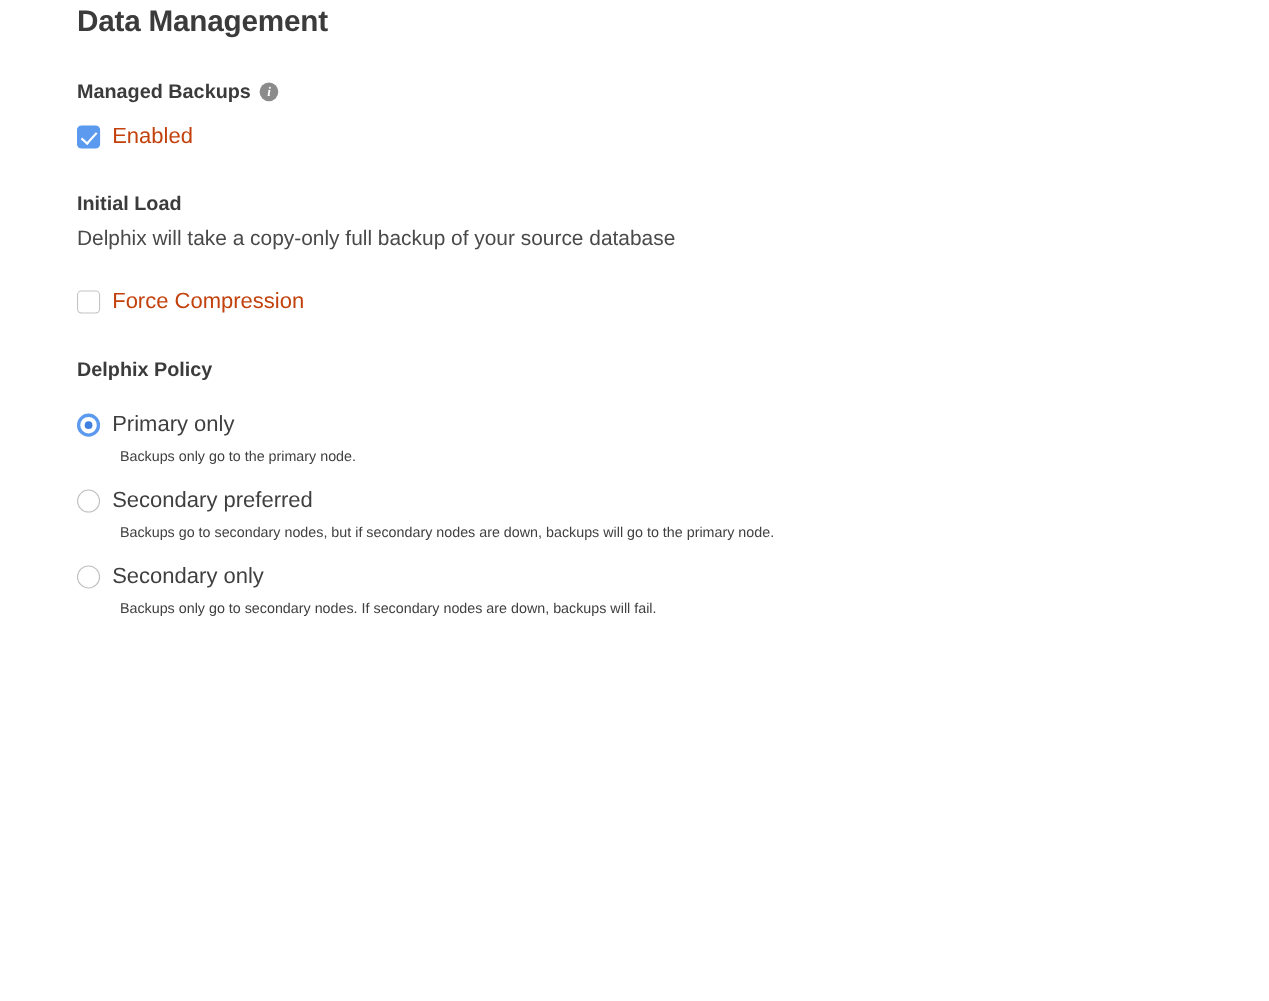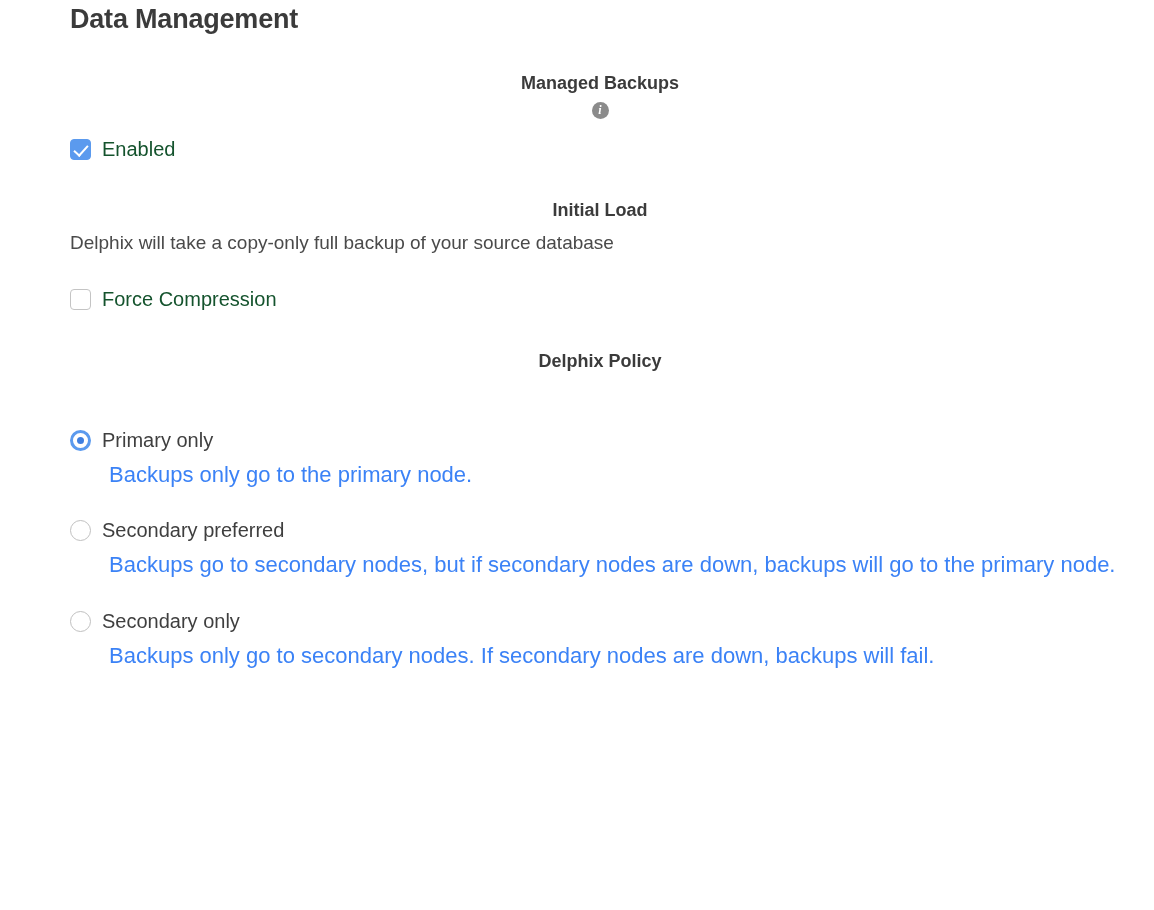--- a/index.html
+++ b/index.html
@@ -33,21 +33,20 @@
     padding-top: 38px;
   }
   .section-heading {
     font-size: 18px;
     font-weight: bold;
     color: #3b3b3b;
     margin: 0;
     display: flex;
     align-items: center;
     gap: 8px;
-    flex-direction: column;
   }
   .mb-heading-wrap {
     padding-top: 38px;
   }
   .info-icon {
     display: inline-block;
     width: 17px;
     height: 17px;
     border-radius: 50%;
     background: #8b8b8b;
@@ -89,21 +88,21 @@
     border: solid #ffffff;
     border-width: 0 2.4px 2.4px 0;
     transform: rotate(42deg);
   }
   .cb.unchecked {
     background: #ffffff;
     border: 1.5px solid #c4c4c4;
   }
   .cb-label {
     font-size: 20px;
-    color: #14532d;
+    color: #c2410c;
   }
   .initial-load-wrap {
     padding-top: 39px;
   }
   .body-text {
     font-size: 19px;
     color: #4a4a4a;
     margin: 0;
     padding-top: 11px;
   }
@@ -111,21 +110,20 @@
     padding-top: 34px;
   }
   .backup-policy-wrap {
     padding-top: 40px;
   }
   .radio-group {
     padding-top: 28px;
   }
   .radio-item {
     margin-bottom: 20px;
-    margin-top: 29px;
   }
   .radio-row {
     display: flex;
     align-items: center;
     gap: 11px;
   }
   .radio {
     width: 21px;
     height: 21px;
     border-radius: 50%;
@@ -150,22 +148,22 @@
     margin-left: -3.5px;
     margin-top: -3.5px;
     border-radius: 50%;
     background: #3f7fe0;
   }
   .radio-label {
     font-size: 20px;
     color: #3f3f3f;
   }
   .radio-desc {
-    font-size: 22px;
-    color: #3b82f6;
+    font-size: 13px;
+    color: #404040;
     margin: 0;
     padding: 8px 0 0 39px;
     max-width: 1035px;
     line-height: 1.38;
   }
 </style>
 </head>
 <body>
 
 <div class="page">

